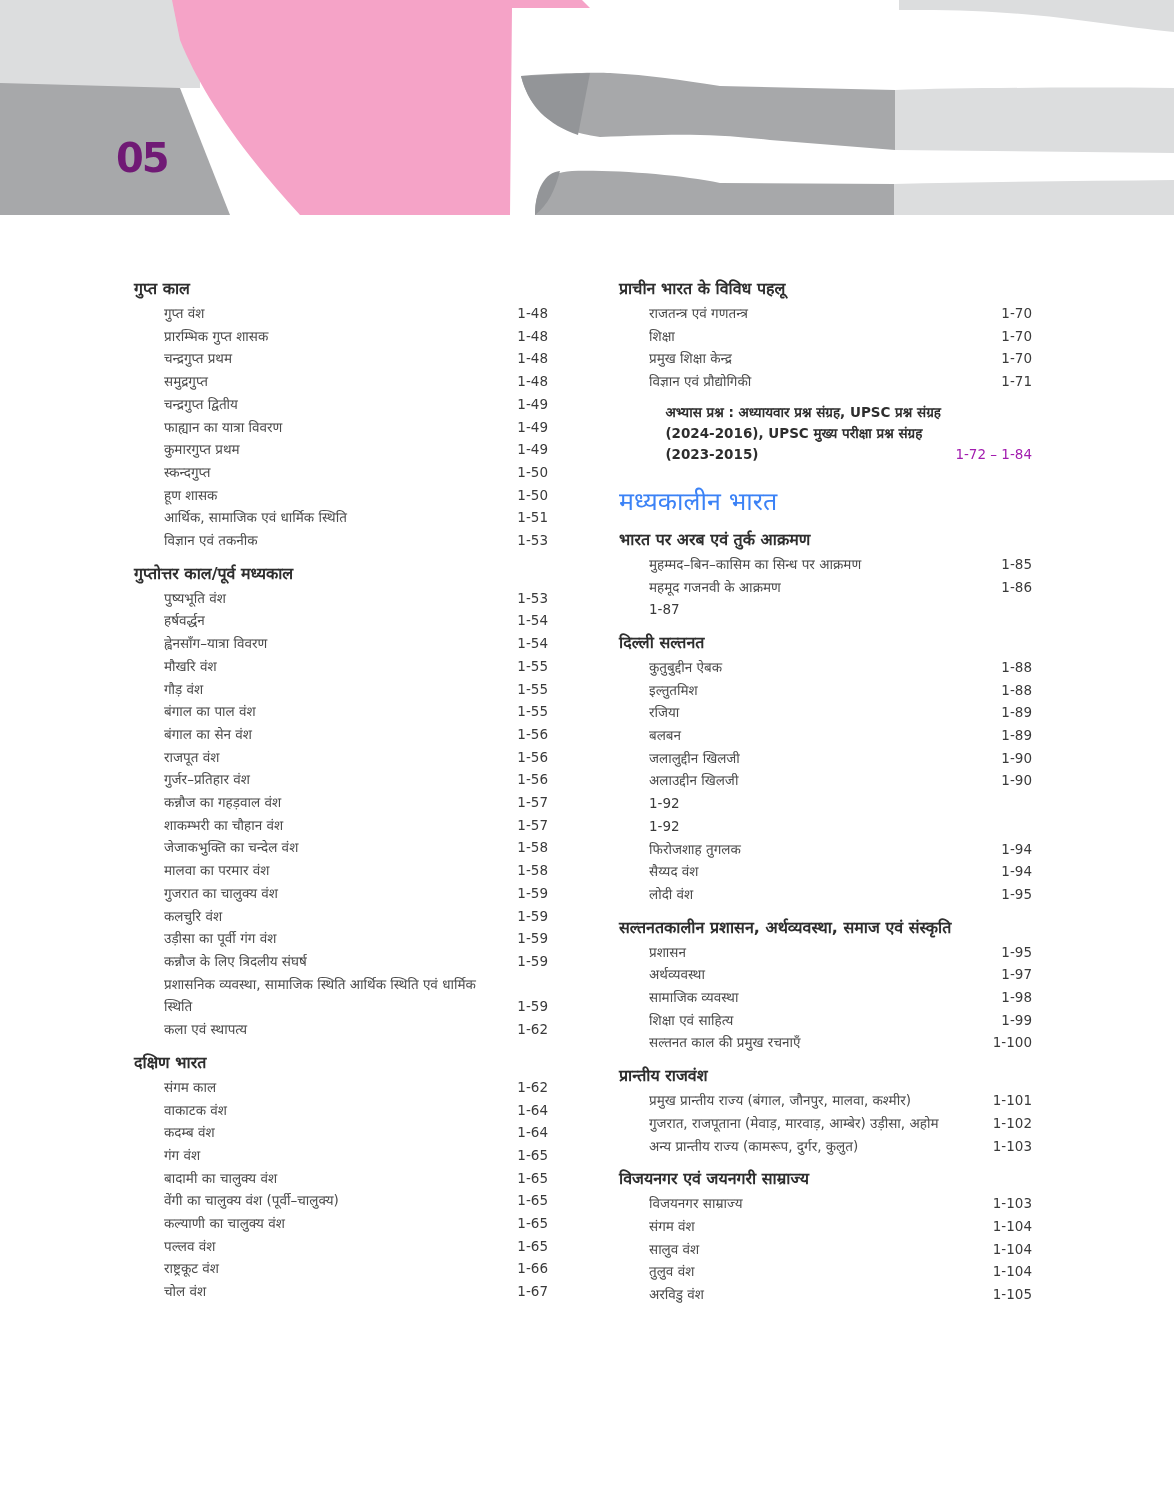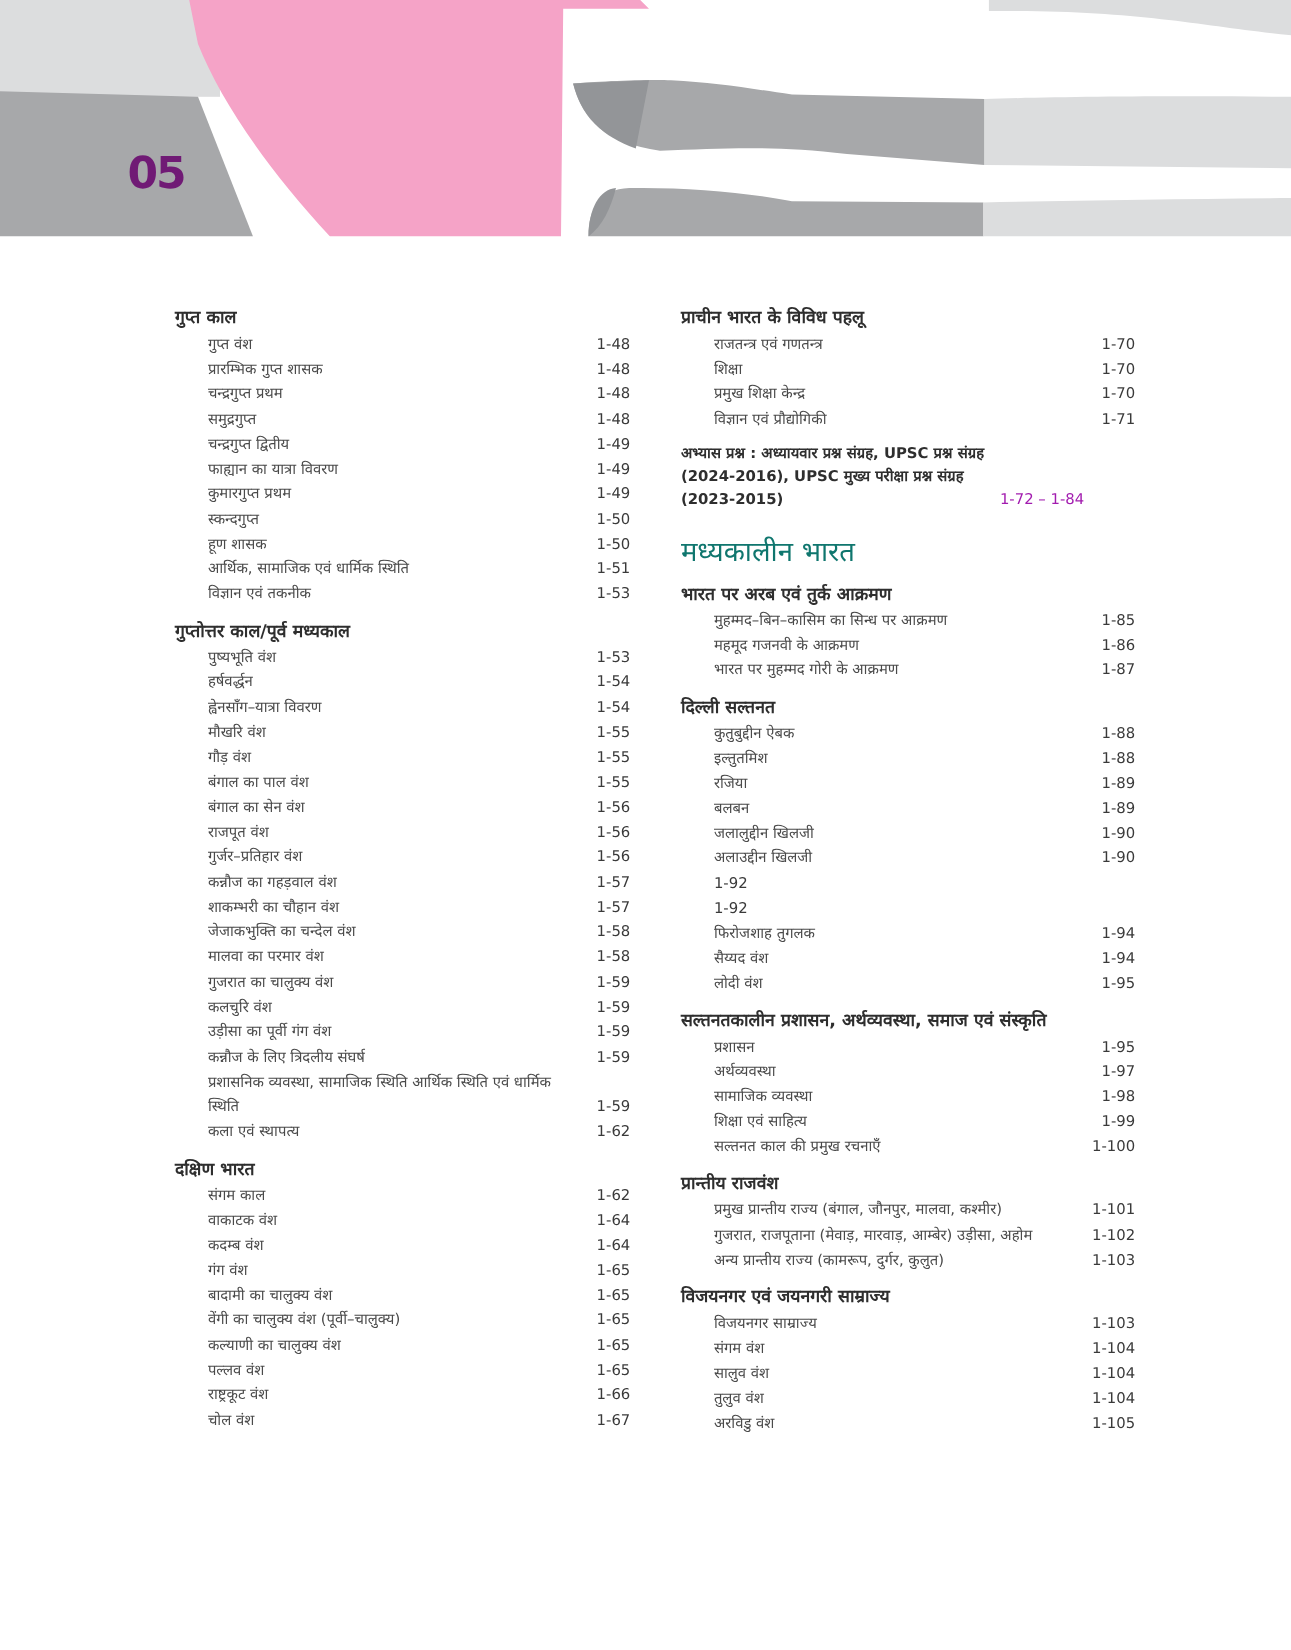--- a/index.html
+++ b/index.html
@@ -8,45 +8,45 @@
 
     .banner { position: absolute; left: 0; top: 0; width: 1174px; height: 215px; overflow: hidden; }
     .banner svg { position: absolute; left: 0; top: 0; }
     .chapter-num {
       position: absolute; left: 116px; top: 138px;
       font-family: "DejaVu Sans", sans-serif; font-weight: bold;
       font-size: 40px; color: #701a75; letter-spacing: -2px; line-height: 1;
     }
 
     .col { position: absolute; top: 276px; }
-    .col-left { left: 159px; width: 414px; }
+    .col-left { left: 134px; width: 414px; }
     .col-right { left: 619px; width: 413px; }
 
     .section { margin-bottom: 9px; }
     .section-title {
       font-size: 16px; font-weight: bold; color: #2e2e2e;
       line-height: 26px; height: 26px; white-space: nowrap;
     }
     .entry {
       display: flex; justify-content: space-between; align-items: flex-end;
       padding-left: 30px; font-size: 13.5px; line-height: 22.7px; color: #4a4a4a;
     }
     .entry .label { flex: 1; padding-right: 10px; }
     .entry .page { white-space: nowrap; color: #3a3a3a; font-size: 13.5px; }
 
     .practice {
-      display: flex; justify-content: flex-start; align-items: flex-end;
+      display: flex; justify-content: flex-end; align-items: flex-end;
       font-size: 13.5px; font-weight: bold; line-height: 21px; color: #2e2e2e;
       margin-top: 6px; margin-bottom: 20px;
     }
     .practice .label { width: 290px; }
     .practice .page { font-weight: normal; white-space: nowrap; color: #a21caf; }
 
     .part-title {
-      font-size: 25px; color: #0f766e; line-height: 34px; margin-bottom: 8px; margin-top: 10px;
+      font-size: 25px; color: #3b82f6; line-height: 34px; margin-bottom: 8px; margin-top: 10px;
     }
   </style>
 </head>
 <body>
 
 <div class="banner">
   <svg width="1174" height="215" viewBox="0 0 1174 215">
 
     <rect x="0" y="0" width="200" height="88" fill="#DCDDDE"></rect>
 
@@ -271,21 +271,20 @@
         <div class="section-title">भारत पर अरब एवं तुर्क आक्रमण</div>
         <div class="entry">
           <span class="label">मुहम्मद–बिन–कासिम का सिन्ध पर आक्रमण</span>
           <span class="page">1-85</span>
         </div>
         <div class="entry">
           <span class="label">महमूद गजनवी के आक्रमण</span>
           <span class="page">1-86</span>
         </div>
         <div class="entry">
-          <span class="label">भारत पर मुहम्मद गोरी के आक्रमण</span>
           <span class="page">1-87</span>
         </div>
       </div>
       <div class="section">
         <div class="section-title">दिल्ली सल्तनत</div>
         <div class="entry">
           <span class="label">कुतुबुद्दीन ऐबक</span>
           <span class="page">1-88</span>
         </div>
         <div class="entry">

